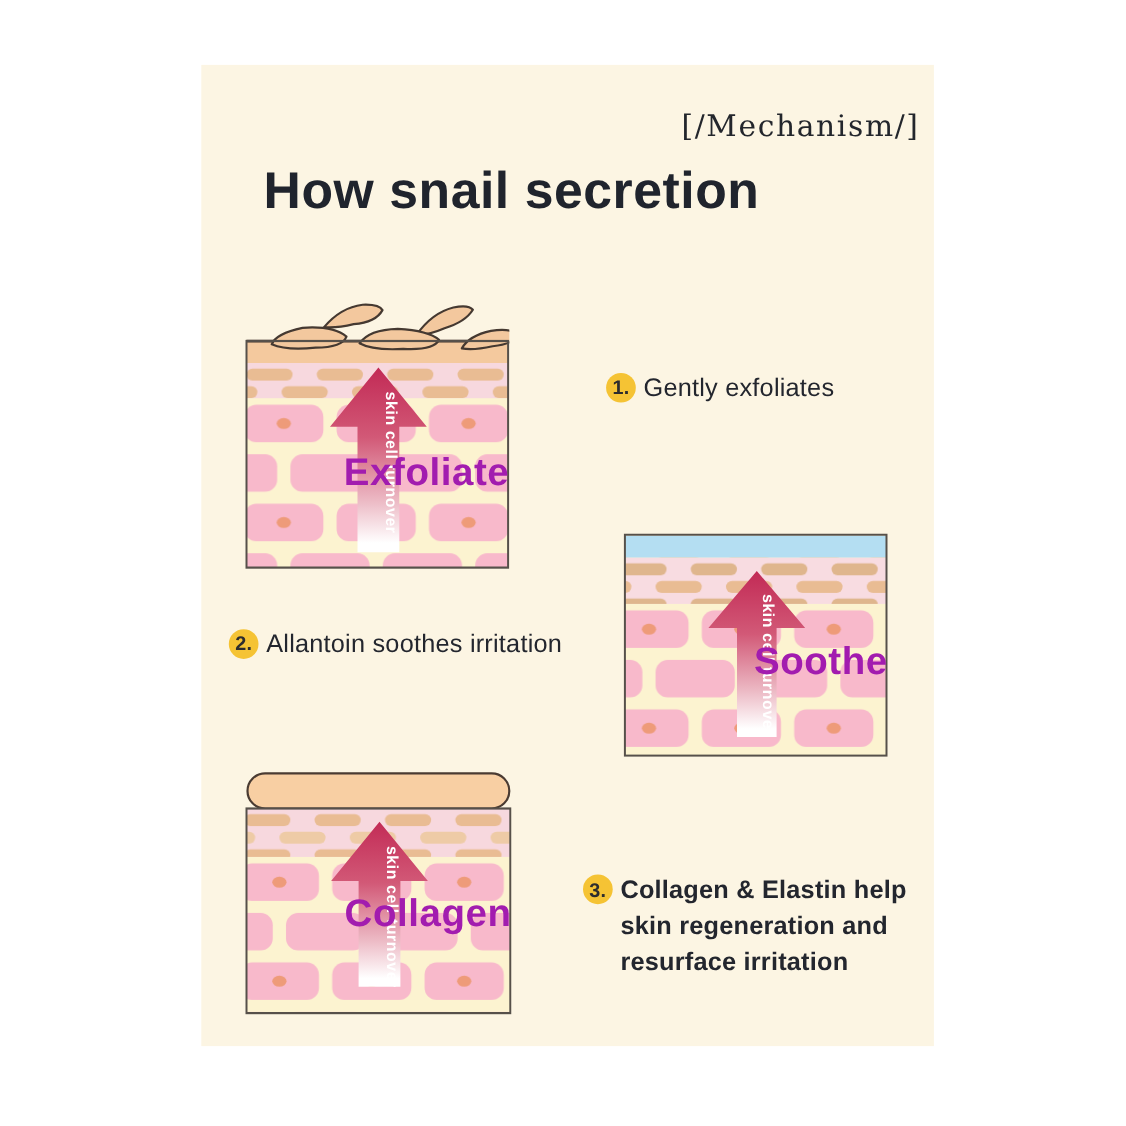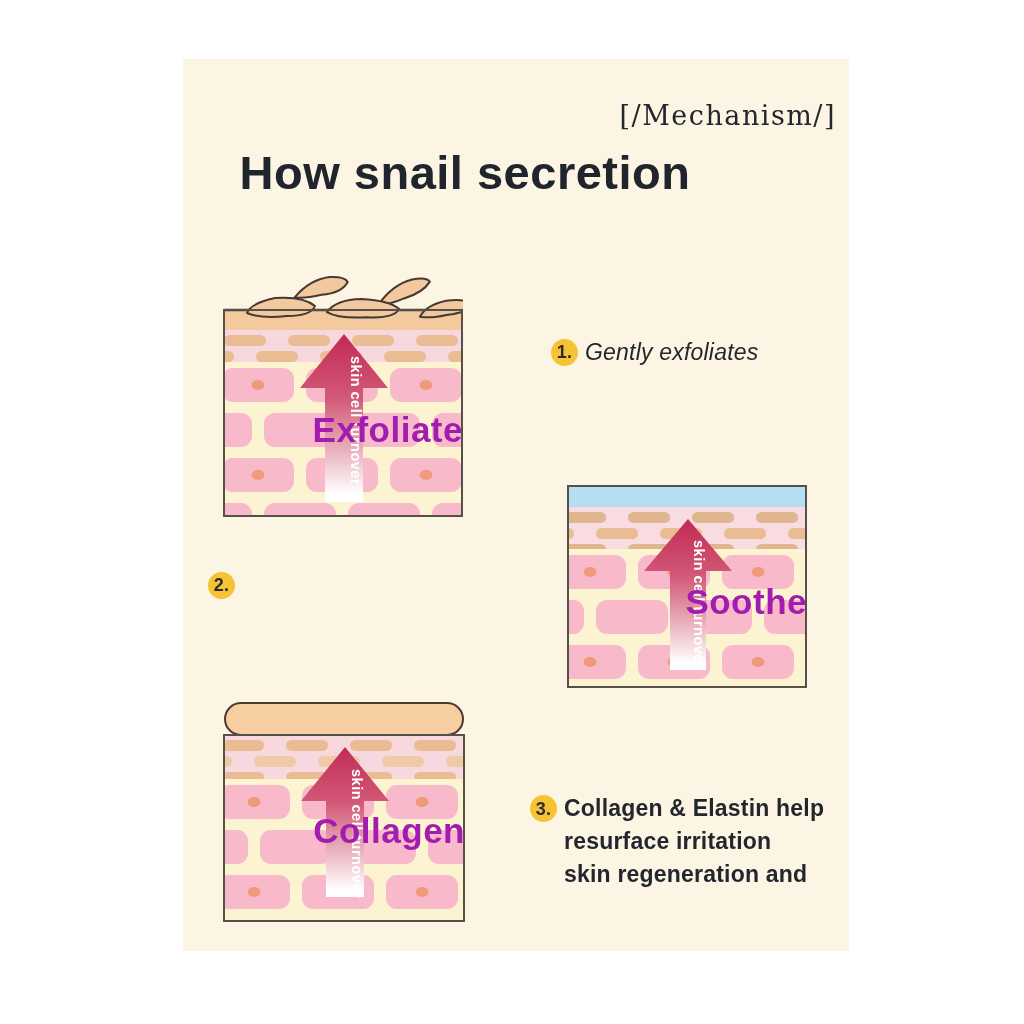--- a/index.html
+++ b/index.html
@@ -44,21 +44,21 @@
   .step-1{left:551px;top:338px;height:28px;}
   .step-2{left:208px;top:571px;height:28px;}
   .step-3{left:530px;top:792px;align-items:flex-start;}
   .badge{
     flex:0 0 auto;width:27px;height:27px;border-radius:50%;
     background:#f5c334;color:#2c2c2e;font-size:18px;font-weight:700;
     display:flex;align-items:center;justify-content:center;line-height:1;
   }
   .step-3 .badge{margin-top:3px;}
   .step-lines div{line-height:33px;white-space:nowrap;font-weight:bold;}
-  .step-text{white-space:nowrap;font-style:italic;}
+  .step-text{white-space:nowrap;}
 </style>
 </head>
 <body>
 
 <div class="stage">
   <div class="panel"></div>
 
   <div class="mech-tag">[/Mechanism/]</div>
 
   <div class="title">
@@ -172,23 +172,24 @@
     <div class="skin-label">Collagen</div>
   </div>
 
   <div class="step step-1">
     <span class="badge">1.</span>
     <span class="step-text">Gently exfoliates</span>
   </div>
 
   <div class="step step-2">
     <span class="badge">2.</span>
+    <span class="step-text">Allantoin soothes irritation</span>
   </div>
 
   <div class="step step-3">
     <span class="badge">3.</span>
     <div class="step-lines">
       <div>Collagen &amp; Elastin help</div>
+      <div>skin regeneration and</div>
       <div>resurface irritation</div>
-      <div>skin regeneration and</div>
     </div>
   </div>
 </div>
 
 </body></html>

